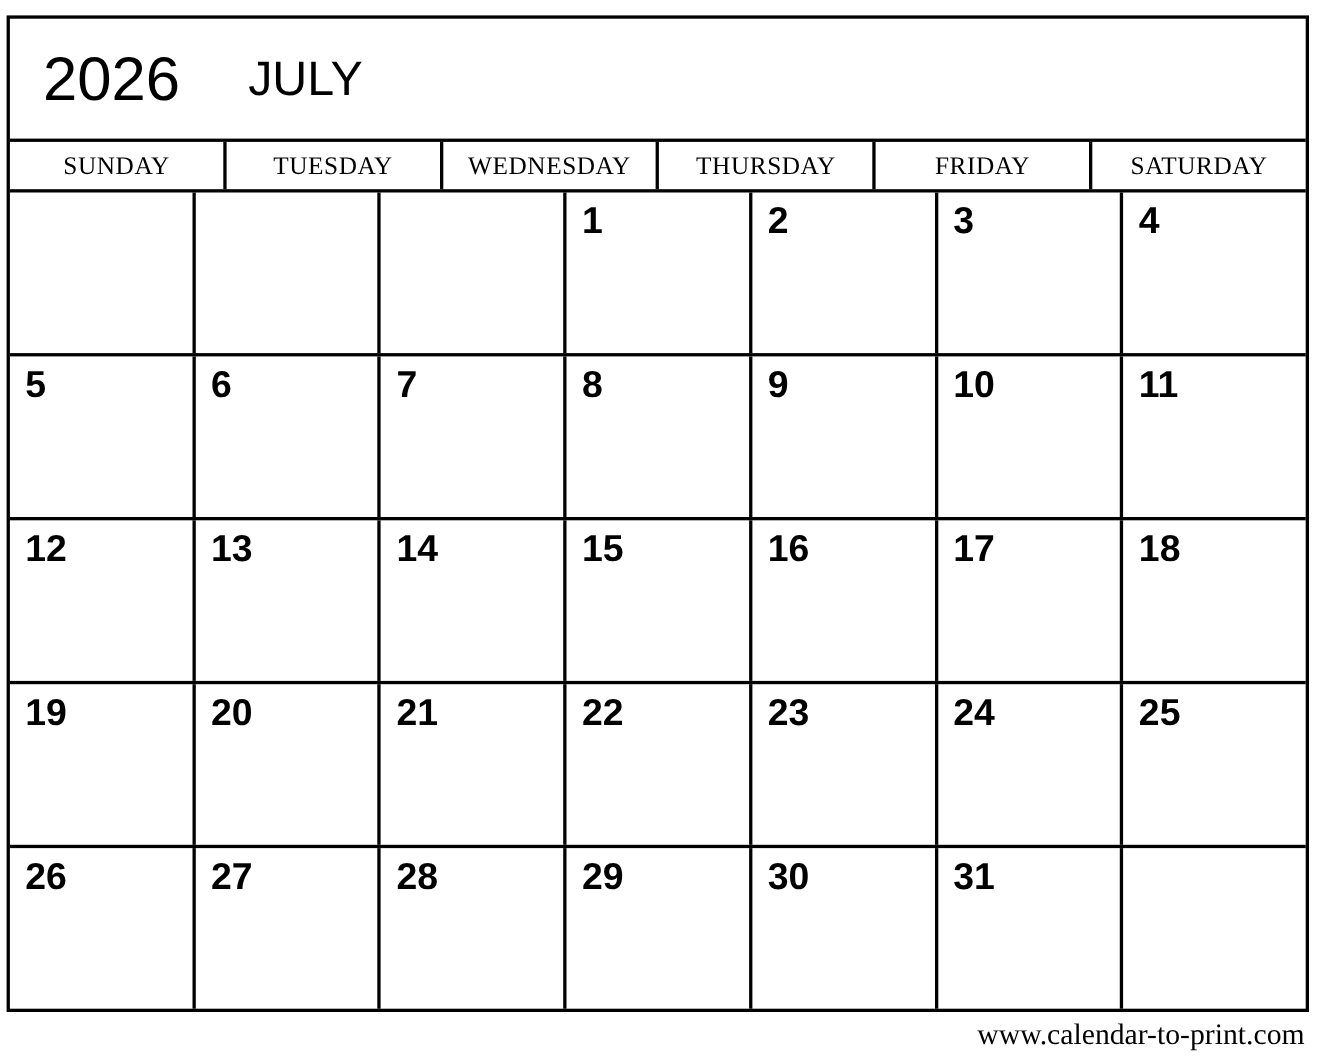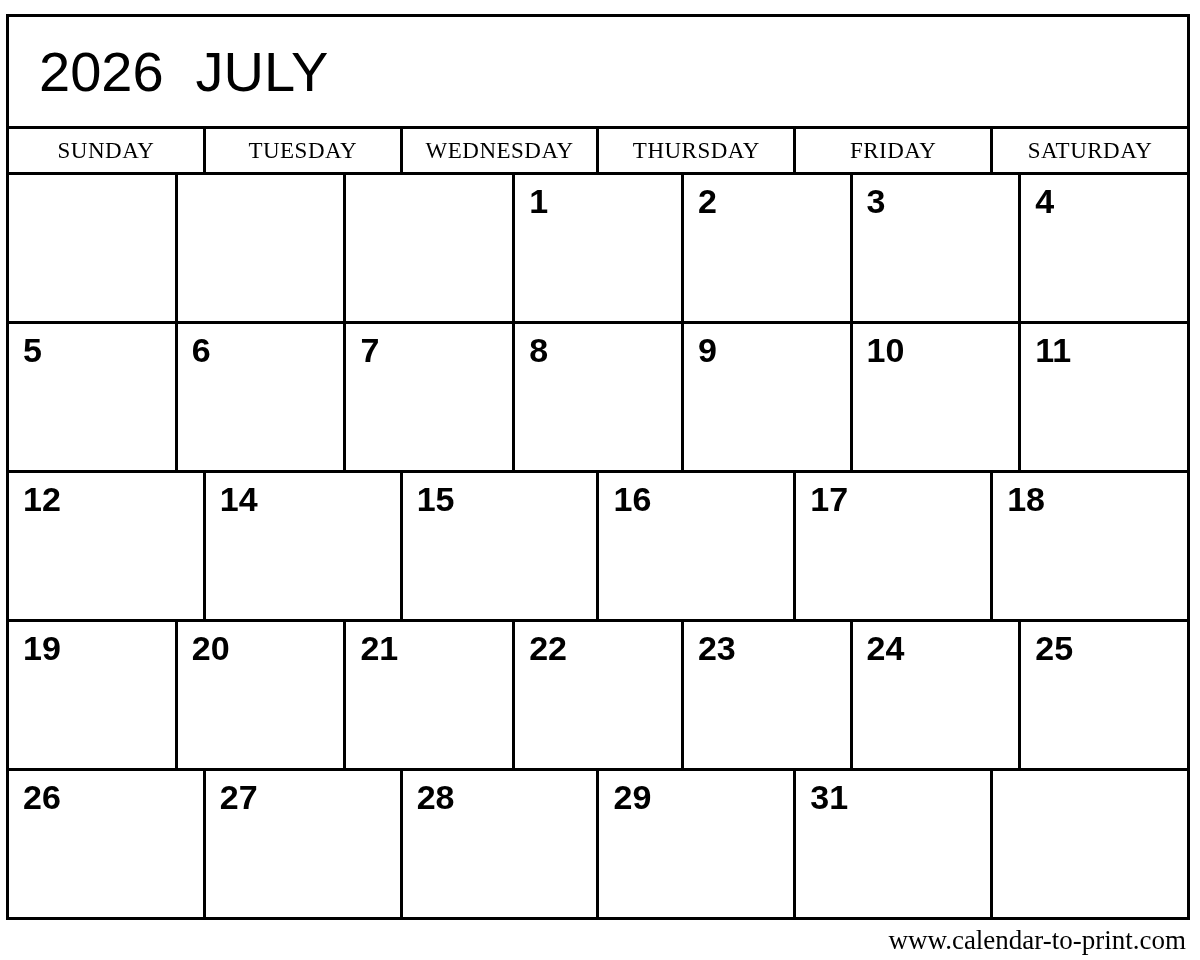--- a/index.html
+++ b/index.html
@@ -46,23 +46,23 @@
   }
   .title-year {
     font-family: "Liberation Sans", sans-serif;
     font-size: 56px;
     font-weight: 400;
     letter-spacing: 0px;
     line-height: 1;
   }
   .title-month {
     font-family: "Liberation Sans", sans-serif;
-    font-size: 56px;
+    font-size: 44px;
     font-weight: 400;
-    margin-left: 32px;
+    margin-left: 62px;
     line-height: 1;
   }
 
   
   .weekday-row {
     height: 46px;
     display: flex;
     border-bottom: 3px solid #000;
     box-sizing: border-box;
   }
@@ -196,20 +196,23 @@
         <div class="day-cell">
             <span class="day-number">11</span>
           </div>
       </div>
 
       <div class="week-row">
         <div class="day-cell">
             <span class="day-number">12</span>
           </div>
         <div class="day-cell">
+            <span class="day-number">13</span>
+          </div>
+        <div class="day-cell">
             <span class="day-number">14</span>
           </div>
         <div class="day-cell">
             <span class="day-number">15</span>
           </div>
         <div class="day-cell">
             <span class="day-number">16</span>
           </div>
         <div class="day-cell">
             <span class="day-number">17</span>
@@ -248,20 +251,23 @@
             <span class="day-number">26</span>
           </div>
         <div class="day-cell">
             <span class="day-number">27</span>
           </div>
         <div class="day-cell">
             <span class="day-number">28</span>
           </div>
         <div class="day-cell">
             <span class="day-number">29</span>
+          </div>
+        <div class="day-cell">
+            <span class="day-number">30</span>
           </div>
         <div class="day-cell">
             <span class="day-number">31</span>
           </div>
         <div class="day-cell">
             <span class="day-number"></span>
           </div>
       </div>
 
     </div>

